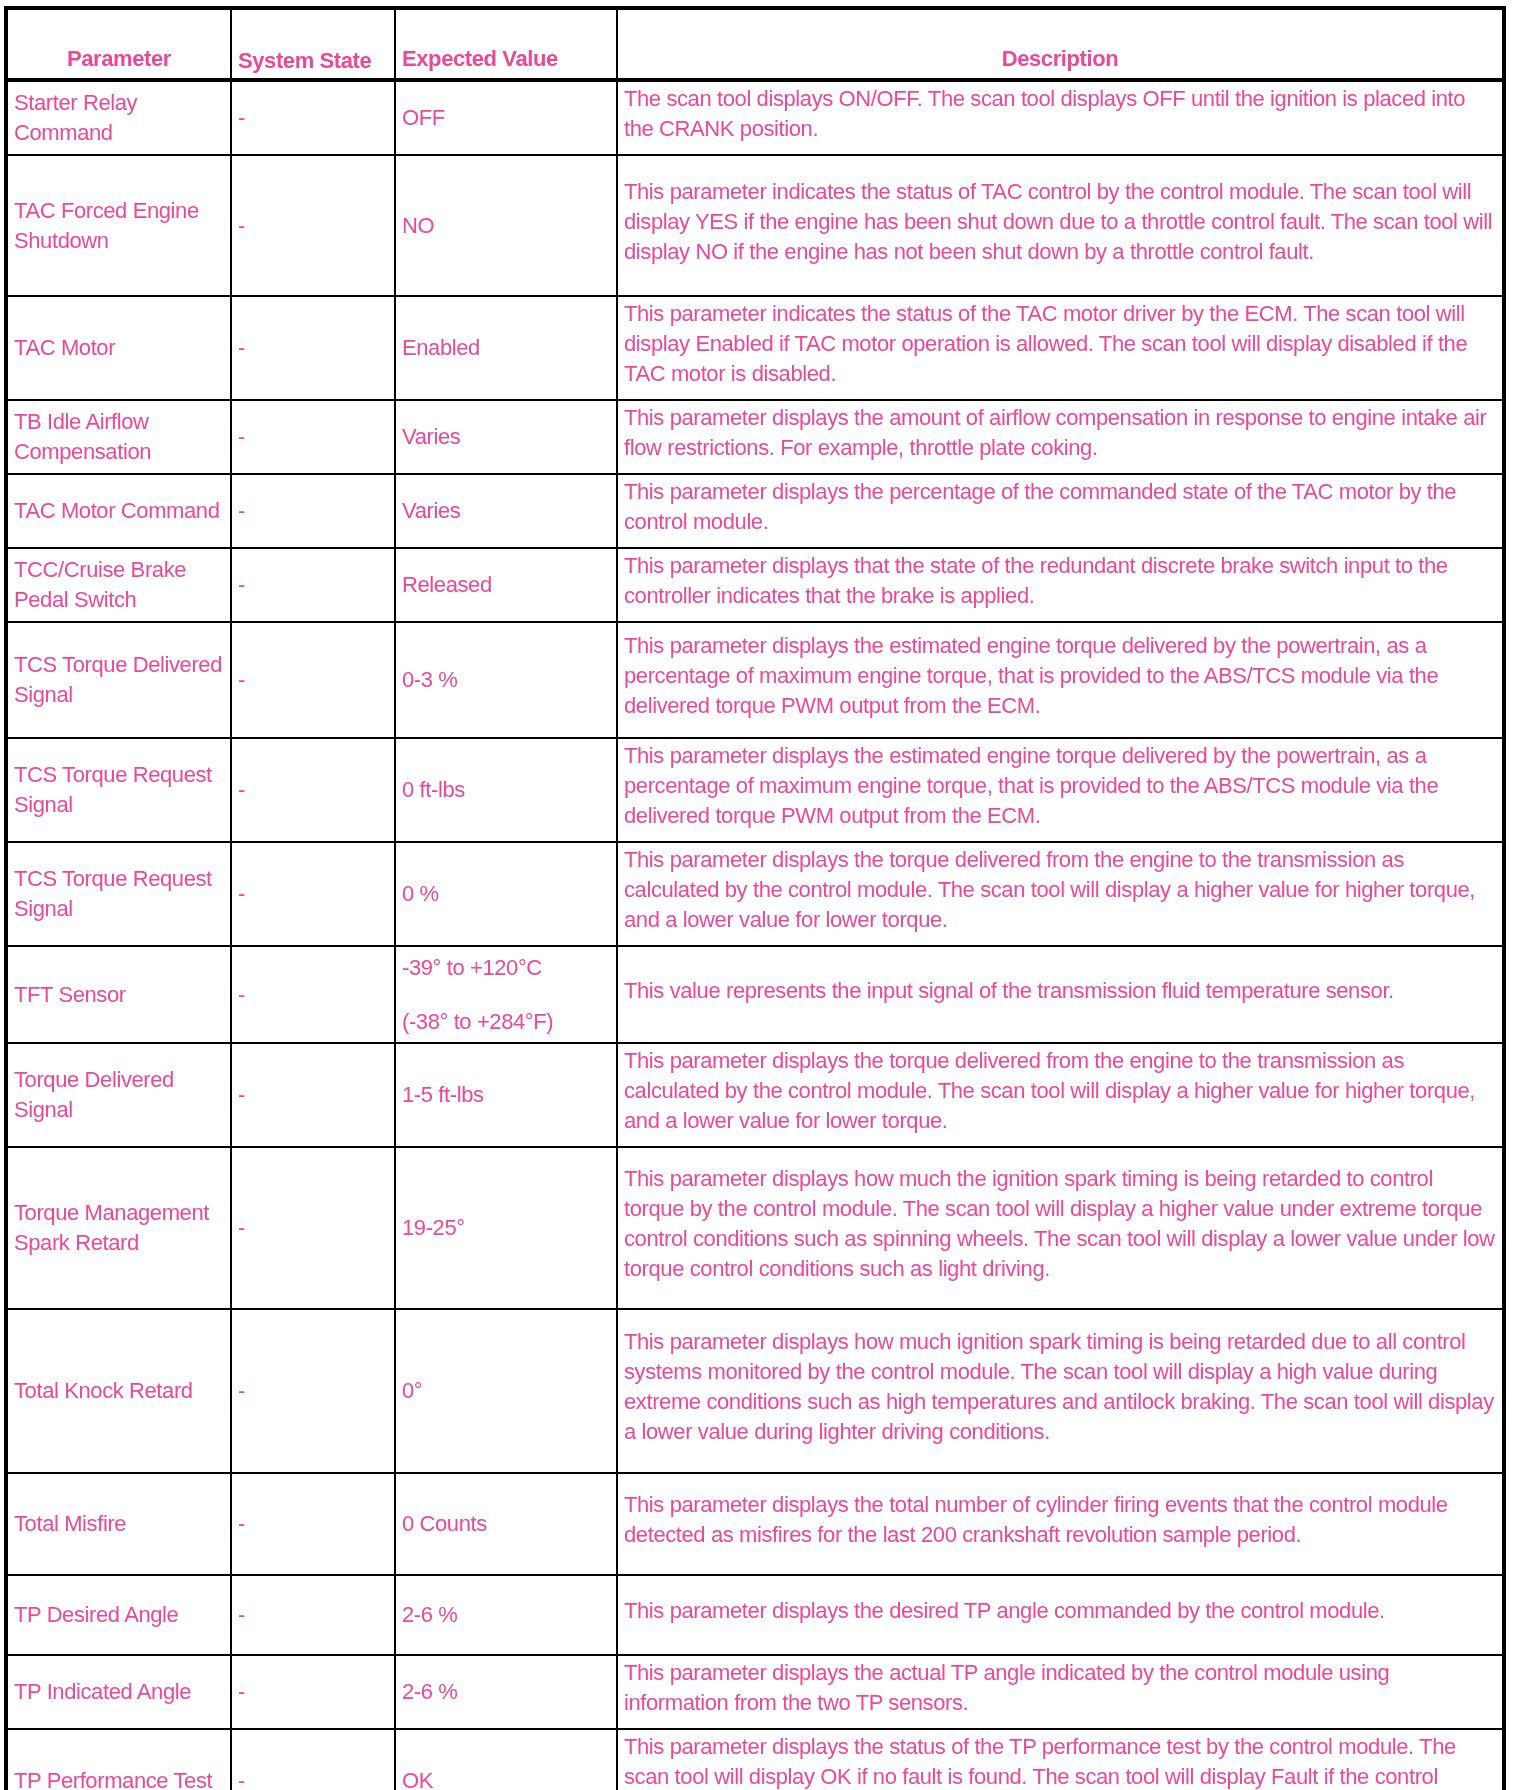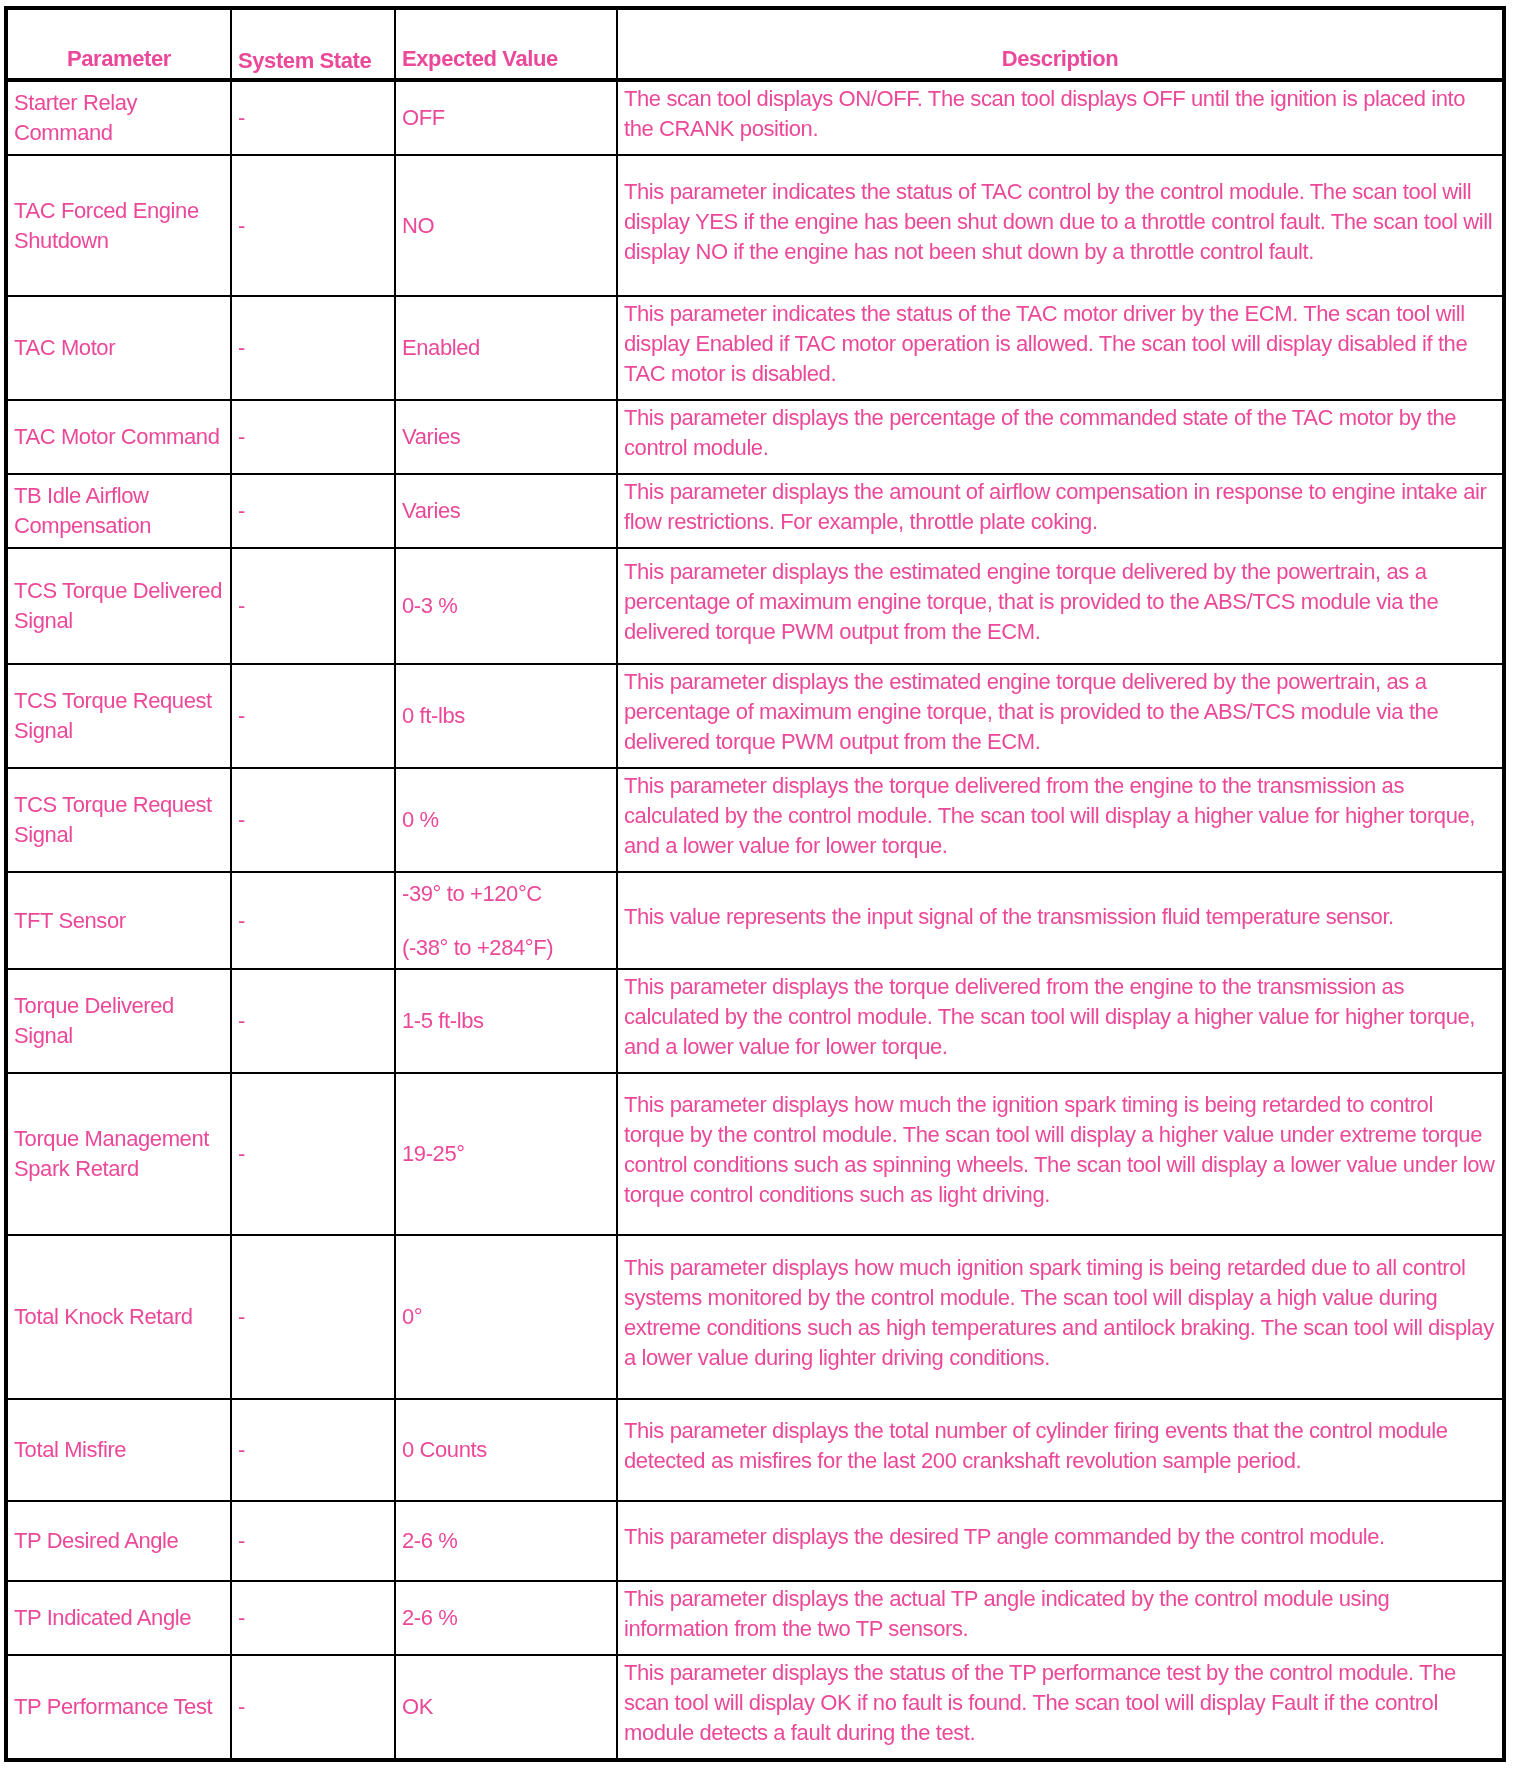--- a/index.html
+++ b/index.html
@@ -61,34 +61,42 @@
       </tr>
       <tr style="height: 104px;">
         <td>TAC Motor</td>
         <td>-</td>
         <td>
           <span class="tfc">Enabled</span>
         </td>
         <td class="desc">This parameter indicates the status of the TAC motor driver by the ECM. The scan tool will display Enabled if TAC motor operation is allowed. The scan tool will display disabled if the TAC motor is disabled.</td>
       </tr>
       <tr style="height: 72px;">
+        <td>TB Idle Airflow Compensation</td>
+        <td>-</td>
+        <td>
+          <span class="tfc">Varies</span>
+        </td>
+        <td class="desc">This parameter displays the amount of airflow compensation in response to engine intake air flow restrictions. For example, throttle plate coking.</td>
+      </tr>
+      <tr style="height: 72px;">
         <td>TAC Motor Command</td>
         <td>-</td>
         <td>
           <span class="tfc">Varies</span>
         </td>
         <td class="desc">This parameter displays the percentage of the commanded state of the TAC motor by the control module.</td>
       </tr>
       <tr style="height: 72px;">
-        <td>TB Idle Airflow Compensation</td>
+        <td>TCC/Cruise Brake Pedal Switch</td>
         <td>-</td>
         <td>
-          <span class="tfc">Varies</span>
+          <span class="tfc">Released</span>
         </td>
-        <td class="desc">This parameter displays the amount of airflow compensation in response to engine intake air flow restrictions. For example, throttle plate coking.</td>
+        <td class="desc">This parameter displays that the state of the redundant discrete brake switch input to the controller indicates that the brake is applied.</td>
       </tr>
       <tr style="height: 116px;">
         <td>TCS Torque Delivered Signal</td>
         <td>-</td>
         <td>
           <span class="tfc">0-3 %</span>
         </td>
         <td class="desc">This parameter displays the estimated engine torque delivered by the powertrain, as a percentage of maximum engine torque, that is provided to the ABS/TCS module via the delivered torque PWM output from the ECM.</td>
       </tr>
       <tr style="height: 103px;">

